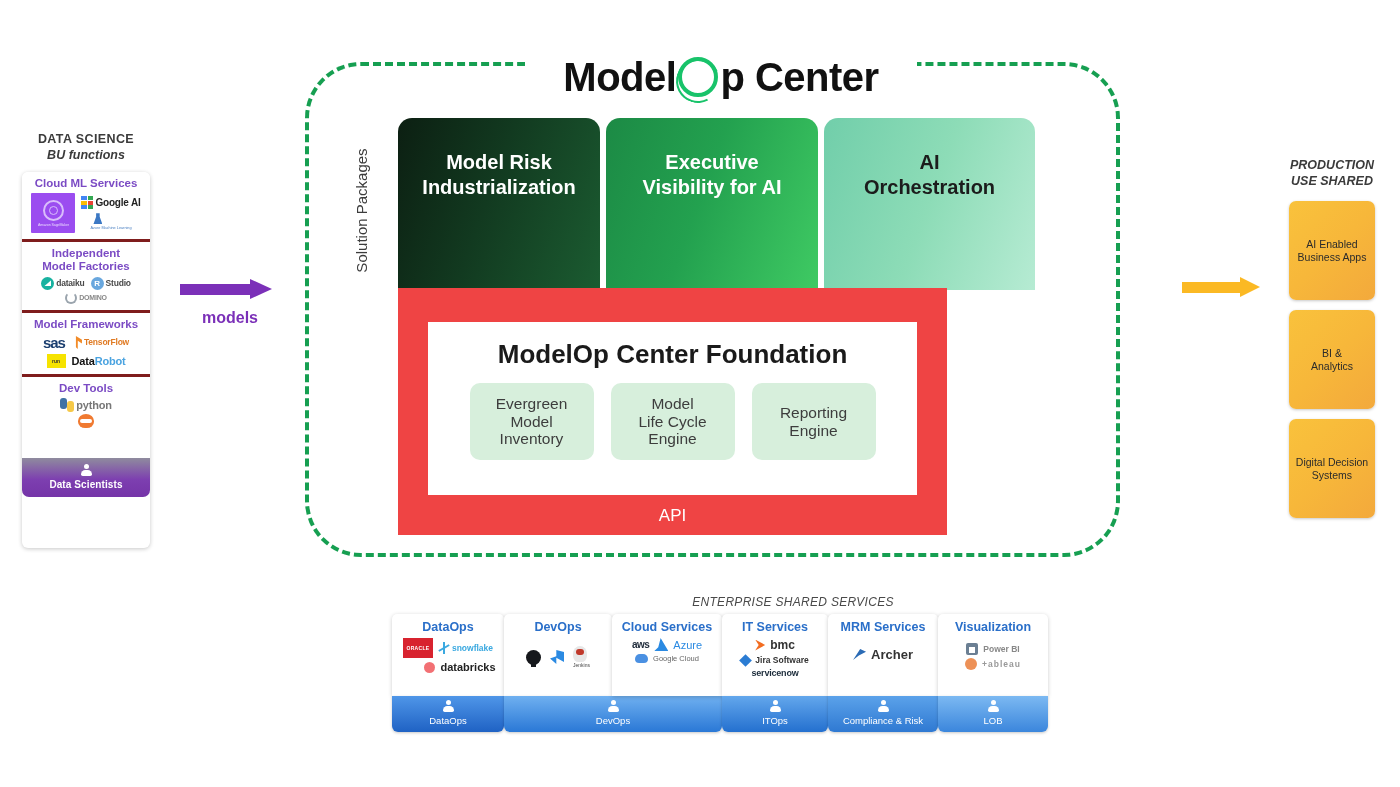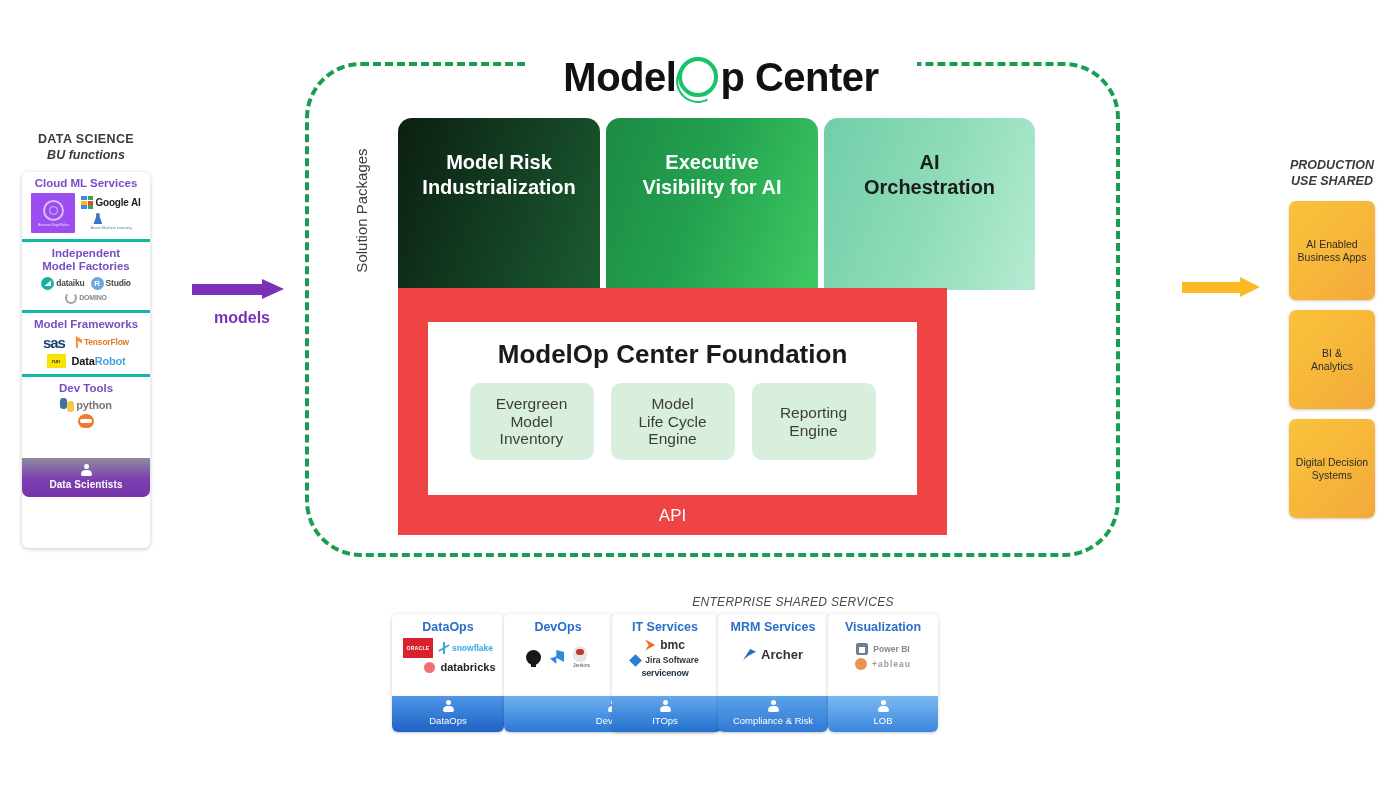--- a/index.html
+++ b/index.html
@@ -19,21 +19,21 @@
   .col-head .l1 { font-size: 12.5px; font-weight: bold; letter-spacing: .4px; }
   .col-head .l2 { font-size: 12.5px; font-weight: bold; font-style: italic; }
 
   .ds-stack {
     position: absolute; left: 22px; top: 172px; width: 128px; height: 376px;
     border-radius: 6px; overflow: hidden;
     box-shadow: 0 1px 4px rgba(0,0,0,.22);
     background: #fff;
   }
   .ds-card {
-    background: #fff; border-bottom: 3px solid #14b8a6;
+    background: #fff; border-bottom: 3px solid #7f1d1d;
     padding: 5px 4px 6px; text-align: center;
   }
   .ds-title {
     color: #7b4bc4; font-size: 11.5px; font-weight: 600; line-height: 1.15;
     margin-bottom: 3px;
   }
   .logo-row { display: flex; align-items: center; justify-content: center; gap: 6px; flex-wrap: wrap; }
   .logo { display: inline-flex; align-items: center; gap: 2px; }
   .logo-txt { font-size: 8.5px; color: #4a4a4a; font-weight: 600; letter-spacing: -.2px; }
 
@@ -94,21 +94,21 @@
   
   .arrow-wrap { position: absolute; text-align: center; }
   .arrow {
     position: relative; height: 20px;
   }
   .arrow .shaft { position: absolute; left: 0; top: 5px; height: 11px; }
   .arrow .head {
     position: absolute; top: 0; width: 0; height: 0;
     border-top: 10px solid transparent; border-bottom: 10px solid transparent;
   }
-  #models-arrow { left: 192px; top: 279px; width: 100px; }
+  #models-arrow { left: 180px; top: 279px; width: 100px; }
   #models-arrow .shaft { width: 72px; background: #7b30b8; }
   #models-arrow .head { left: 70px; border-left: 22px solid #7b30b8; }
   #models-label { margin-top: 10px; color: #7b30b8; font-size: 16px; font-weight: 600; }
 
   #prod-arrow { left: 1182px; top: 277px; width: 86px; }
   #prod-arrow .shaft { width: 60px; background: #fbb924; }
   #prod-arrow .head { left: 58px; border-left: 20px solid #fbb924; }
 
   
   #dashed-box {
@@ -501,20 +501,36 @@
             </div>
           </div>
         </div>
       </div>
       <div class="ess-bottom blue-b" style="width:218px;">
         <span class="person-icon"></span>
         <span>DevOps</span>
       </div>
     </div>
 
+    <div class="ess-col" style="width:110px;">
+      <div class="ess-top">
+        <div class="ess-name">Cloud Services</div>
+        <div class="ess-logos">
+          <div class="r">
+            <span class="aws">aws</span>
+            <div class="azure-tri"></div>
+            <span class="azure-txt">Azure</span>
+          </div>
+          <div class="r">
+            <div class="gcloud"></div>
+            <span class="ess-xs" style="color:#666;">Google Cloud</span>
+          </div>
+        </div>
+      </div>
+    </div>
 
     <div class="ess-col" style="width:106px;">
       <div class="ess-top">
         <div class="ess-name">IT Services</div>
         <div class="ess-logos">
           <div class="r">
             <div class="bmc-tri"></div>
             <span class="ess-sm" style="font-size:12px;">bmc</span>
           </div>
           <div class="r">

